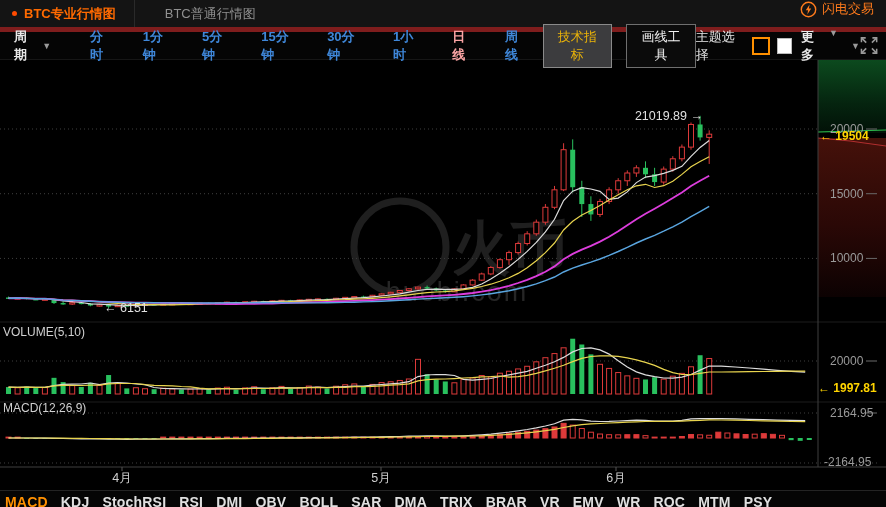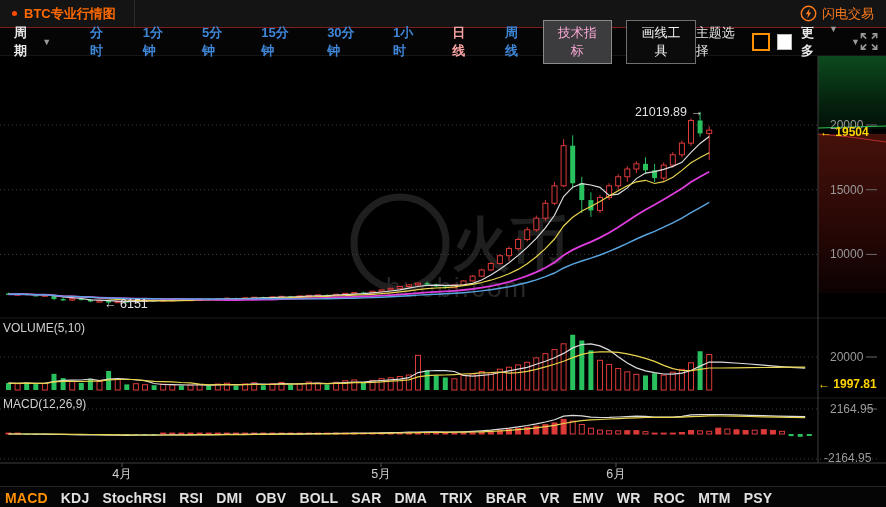--- a/index.html
+++ b/index.html
@@ -1,37 +1,37 @@
 <!DOCTYPE html>
 <html><head>
 <meta charset="utf-8">
 <style>
   html,body{margin:0;padding:0;background:#000;}
   .app{position:relative;width:886px;height:507px;background:#000;overflow:hidden;
        font-family:"Liberation Sans","DejaVu Sans",sans-serif;-webkit-font-smoothing:antialiased;}
   
-  .titlebar{height:27px;background:#141414;border-bottom:1px solid #7f1d1d;display:flex;align-items:center;}
+  .titlebar{height:27px;background:#141414;border-bottom:5px solid #7f1d1d;display:flex;align-items:flex-start;}
   .tab{height:27px;display:flex;align-items:center;font-size:13px;cursor:pointer;}
   .tab-active{color:#ff6a00;font-weight:bold;padding:0 18px 0 12px;}
   .tab-active .dot{width:5px;height:5px;border-radius:50%;background:#ff4b00;margin-right:7px;}
   .tab-divider{width:1px;height:27px;background:#2a2a2a;}
   .tab-inactive{color:#909090;padding:0 30px;}
   .flash{margin-left:auto;margin-right:12px;display:flex;align-items:center;color:#ff7b1c;font-size:13px;cursor:pointer;}
   .flash svg{margin-right:5px;}
   
   .toolbar{height:27px;background:#050505;border-bottom:1px solid #161616;display:flex;align-items:center;
            font-size:13px;color:#e8e8e8;padding-left:8px;}
   .tb-period{display:flex;align-items:center;margin:0 10px 0 6px;cursor:pointer;font-weight:600;}
   .caret{color:#9a9a9a;font-size:9px;margin-left:4px;}
   .tb-items{display:flex;align-items:center;}
   .tb-item{margin-left:29px;cursor:pointer;color:#3f87d9;font-weight:600;}
   .tb-item.active{color:#fca5a5;}
   .btn{font-family:inherit;font-size:13px;margin-left:14px;padding:3px 9px;background:#0b0b0b;
        border:1px solid #6f6f6f;color:#f2f2f2;cursor:pointer;}
-  .btn-active{background:#3c3c3e;border-color:#8a8a8a;color:#f9a8d4;}
+  .btn-active{background:#3c3c3e;border-color:#8a8a8a;color:#eab308;}
   .theme-label{}
   .swatch{display:inline-block;width:14px;height:14px;margin-left:7px;cursor:pointer;}
   .swatch-dark{background:#000;border:2px solid #ff9000;}
   .swatch-light{background:#fff;border:1px solid #bbb;}
   .tb-more{display:flex;align-items:flex-start;margin-left:9px;cursor:pointer;font-weight:600;}
   .expand{margin-left:auto;margin-right:8px;cursor:pointer;}
   
   #chart{display:block;background:#000;}
   
   .footer{height:21px;background:#050505;border-top:1px solid #242424;display:flex;align-items:center;
@@ -43,20 +43,23 @@
 <body>
 
 <div class="app">
 
   <div class="titlebar">
     <div class="tab tab-active">
       <span class="dot"></span>
       <span>BTC专业行情图</span>
     </div>
     <div class="tab-divider"></div>
+    <div class="tab tab-inactive">
+      <span>BTC普通行情图</span>
+    </div>
     <div class="flash">
       <svg width="17" height="17" viewBox="0 0 17 17">
         <circle cx="8.5" cy="8.5" r="7.2" fill="none" stroke="#ff7b1c" stroke-width="1.4"></circle>
         <path d="M9.6 3.6 L5.8 9.2 L8.1 9.2 L7.3 13.4 L11.2 7.6 L8.9 7.6 Z" fill="#ff7b1c"></path>
       </svg>
       <span>闪电交易</span>
     </div>
   </div>
 
   <div class="toolbar">

